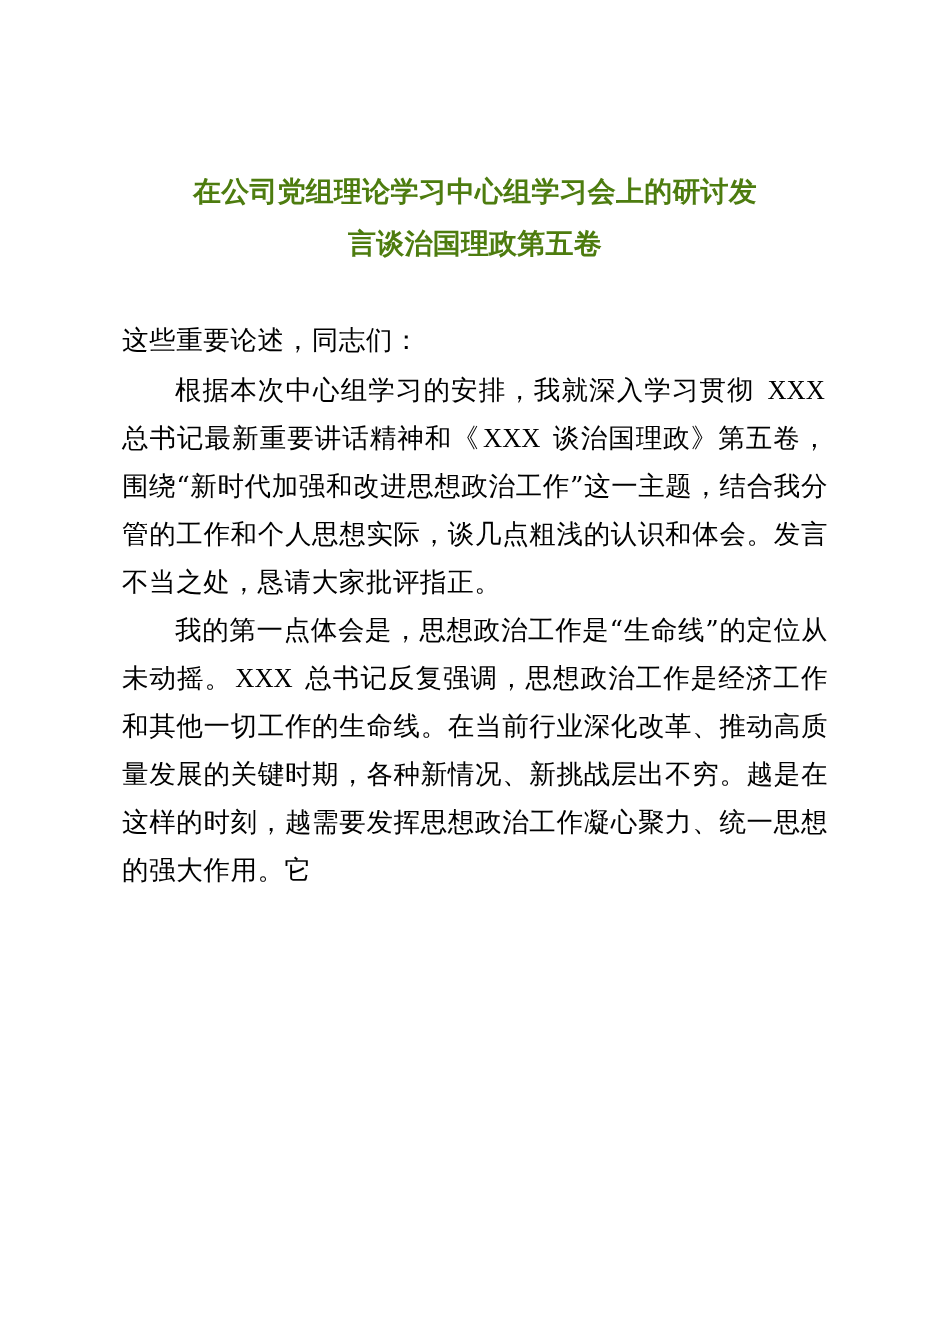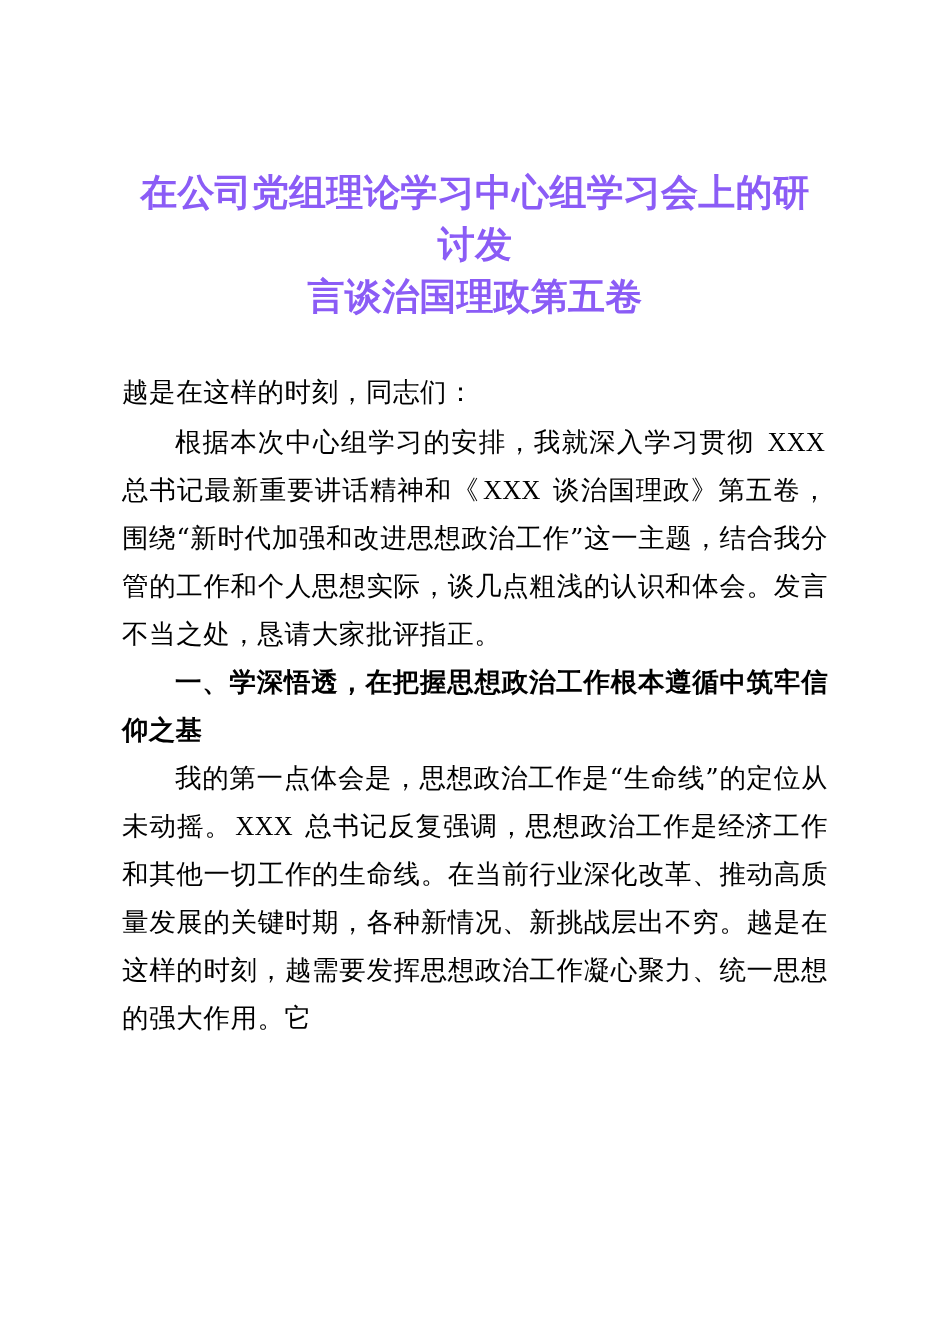--- a/index.html
+++ b/index.html
@@ -24,24 +24,24 @@
     position: absolute;
     left: 122px;
     top: 0;
     width: 706px;
   }
 
   
   .doc-title {
     font-family: "DejaVu Serif", "Liberation Serif", serif;
     font-weight: bold;
-    font-size: 37px;
+    font-size: 28px;
     line-height: 52px;
     text-align: center;
-    color: #8b5cf6;
+    color: #4d7c0f;
     margin: 0;
     padding-top: 166px;
     letter-spacing: 0.2px;
     white-space: pre-wrap;
   }
 
   
   .para {
     font-family: "DejaVu Serif", "Liberation Serif", serif;
     font-size: 26.5px;
@@ -96,23 +96,22 @@
 </style>
 </head>
 <body>
 
 <div class="page">
   <div class="content">
 
     <h1 class="doc-title">在公司党组理论学习中心组学习会上的研讨发
 言谈治国理政第五卷</h1>
 
-    <p class="para salutation">越是在这样的时刻，同志们：</p>
+    <p class="para salutation">这些重要论述，同志们：</p>
 
     <p class="para para-indent para-first-body">根据本次中心组学习的安排，我就深入学习贯彻 <span class="latin">XXX</span> 总书记最新重要讲话精神和《<span class="latin">XXX</span> 谈治国理政》第五卷，围绕“新时代加强和改进思想政治工作”这一主题，结合我分管的工作和个人思想实际，谈几点粗浅的认识和体会。发言不当之处，恳请大家批评指正。</p>
 
-    <h2 class="section-heading">一、学深悟透，在把握思想政治工作根本遵循中筑牢信仰之基</h2>
 
 
     <p class="para para-indent">我的第一点体会是，思想政治工作是“生命线”的定位从未动摇。<span class="latin">XXX</span> 总书记反复强调，思想政治工作是经济工作和其他一切工作的生命线。在当前行业深化改革、推动高质量发展的关键时期，各种新情况、新挑战层出不穷。越是在这样的时刻，越需要发挥思想政治工作凝心聚力、统一思想的强大作用。它</p>
 
   </div>
 </div>
 
 </body></html>

